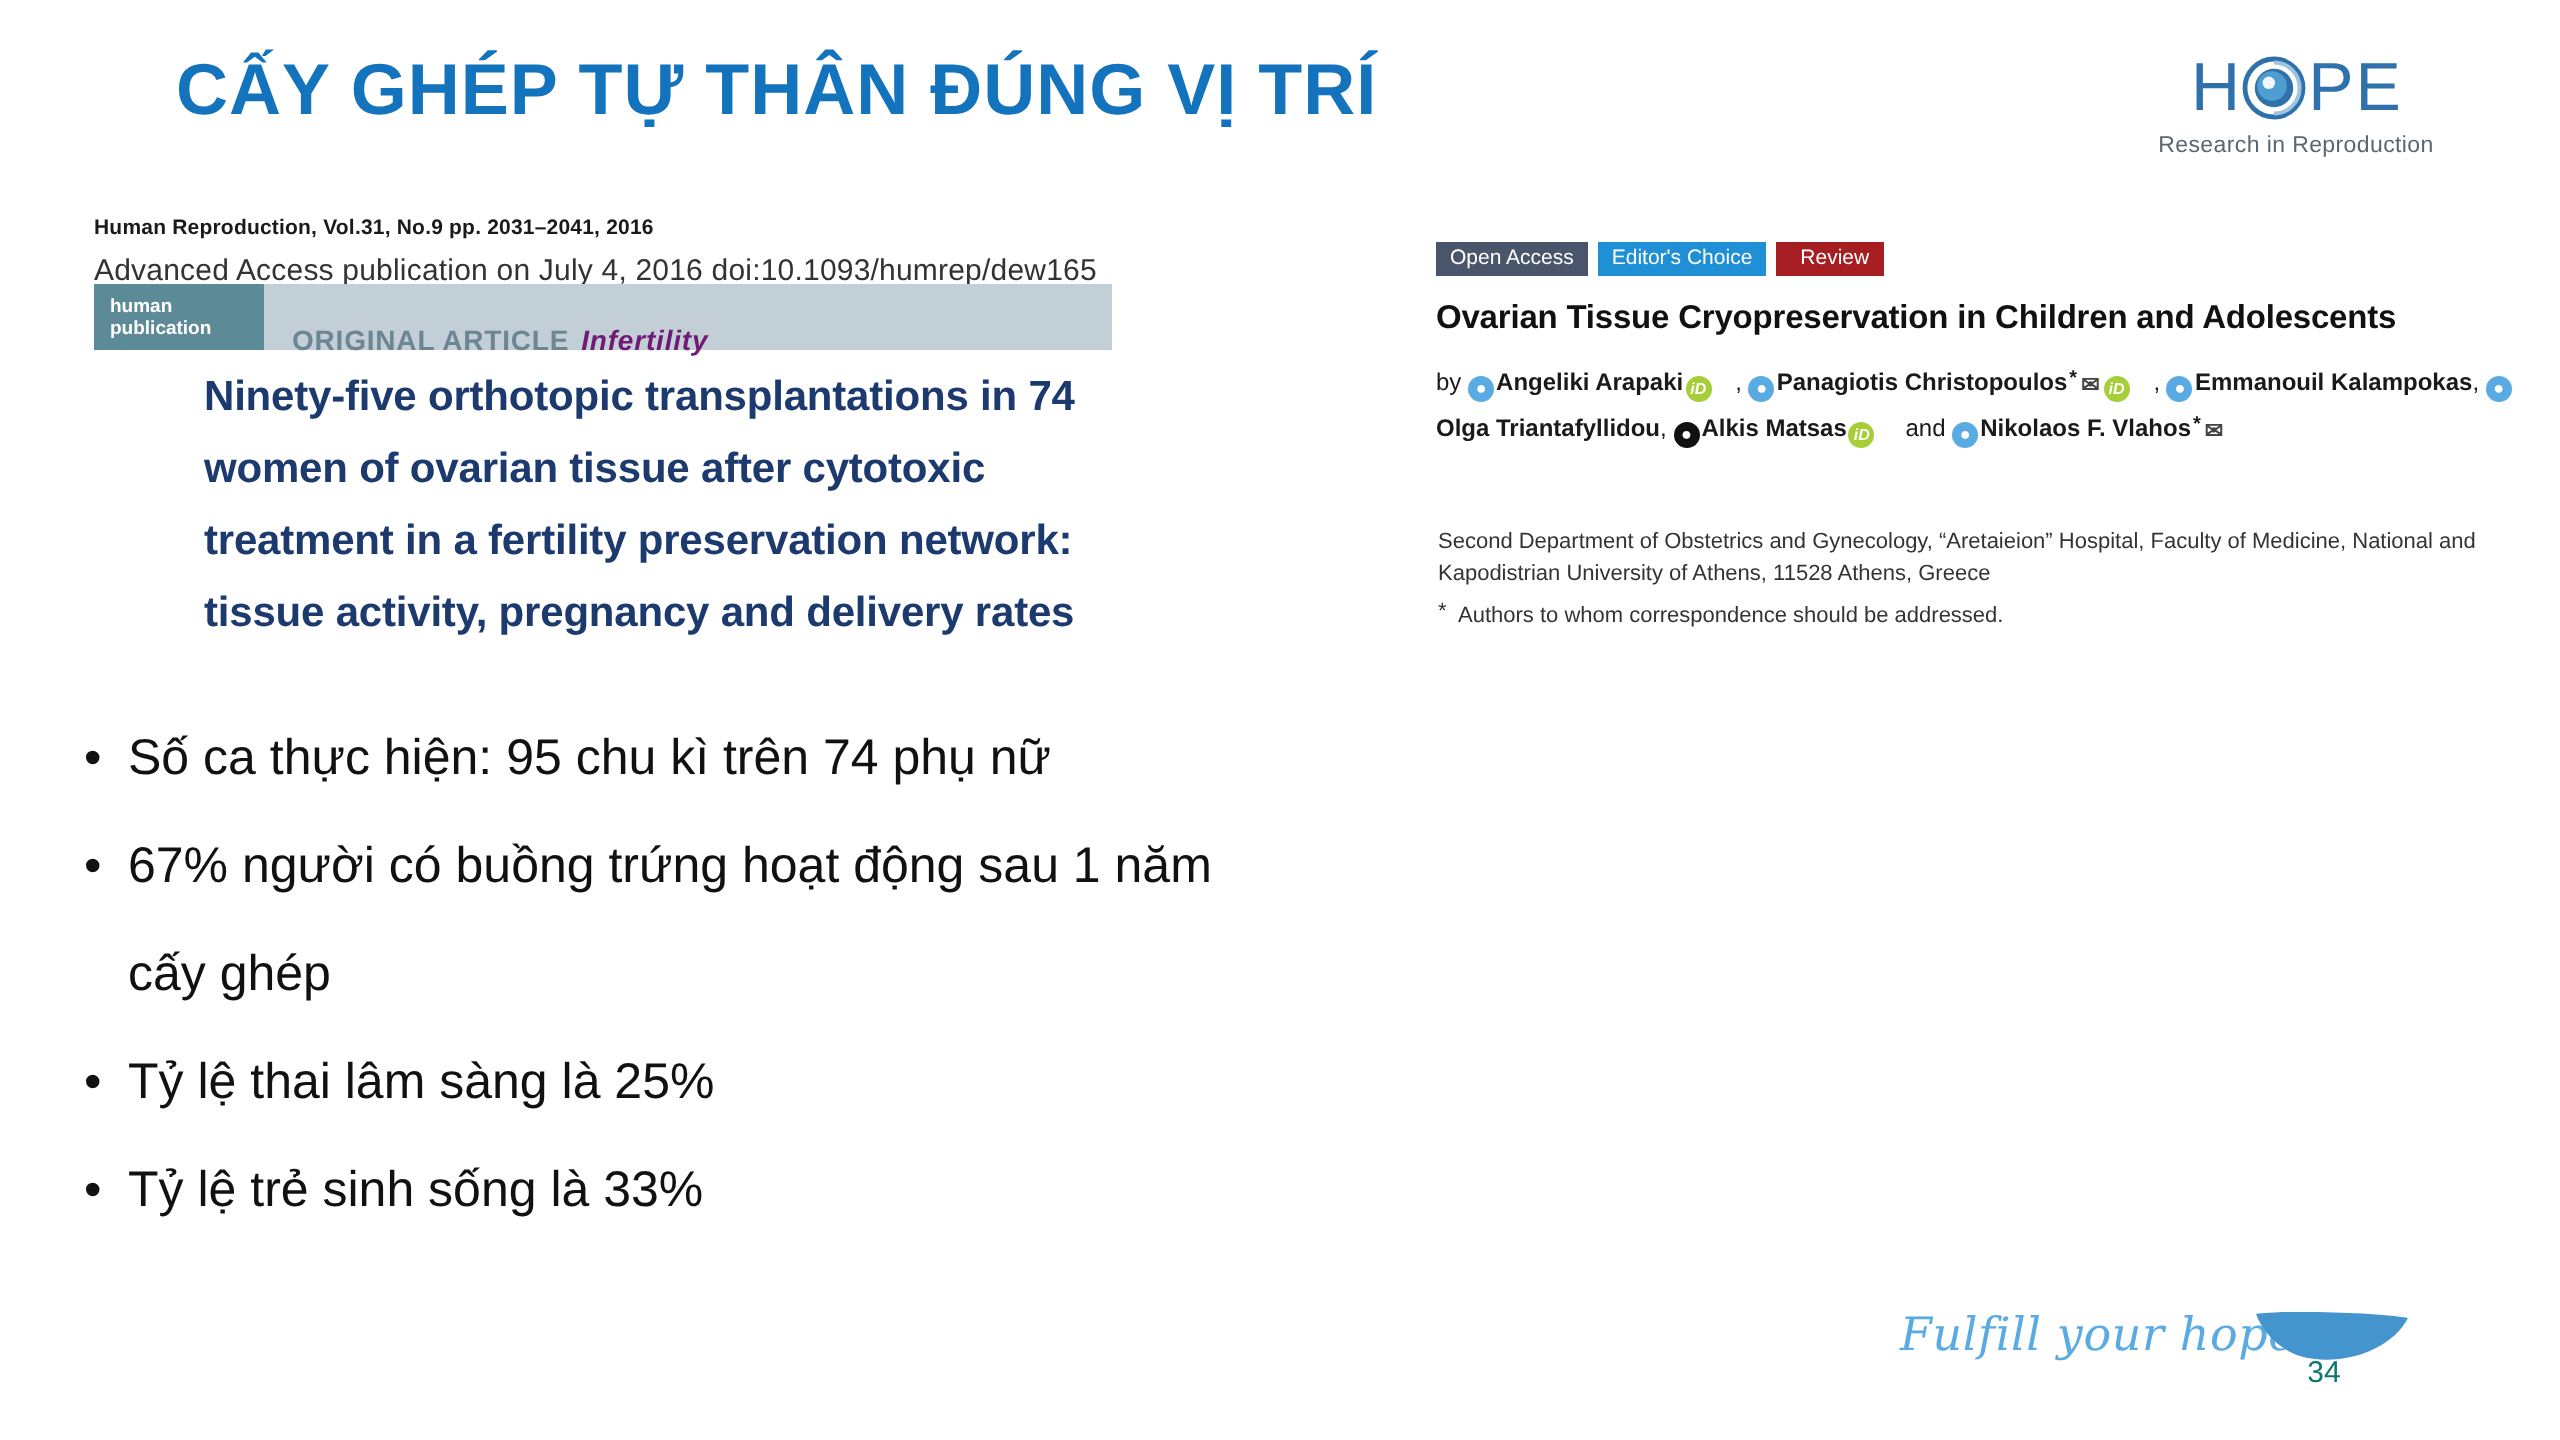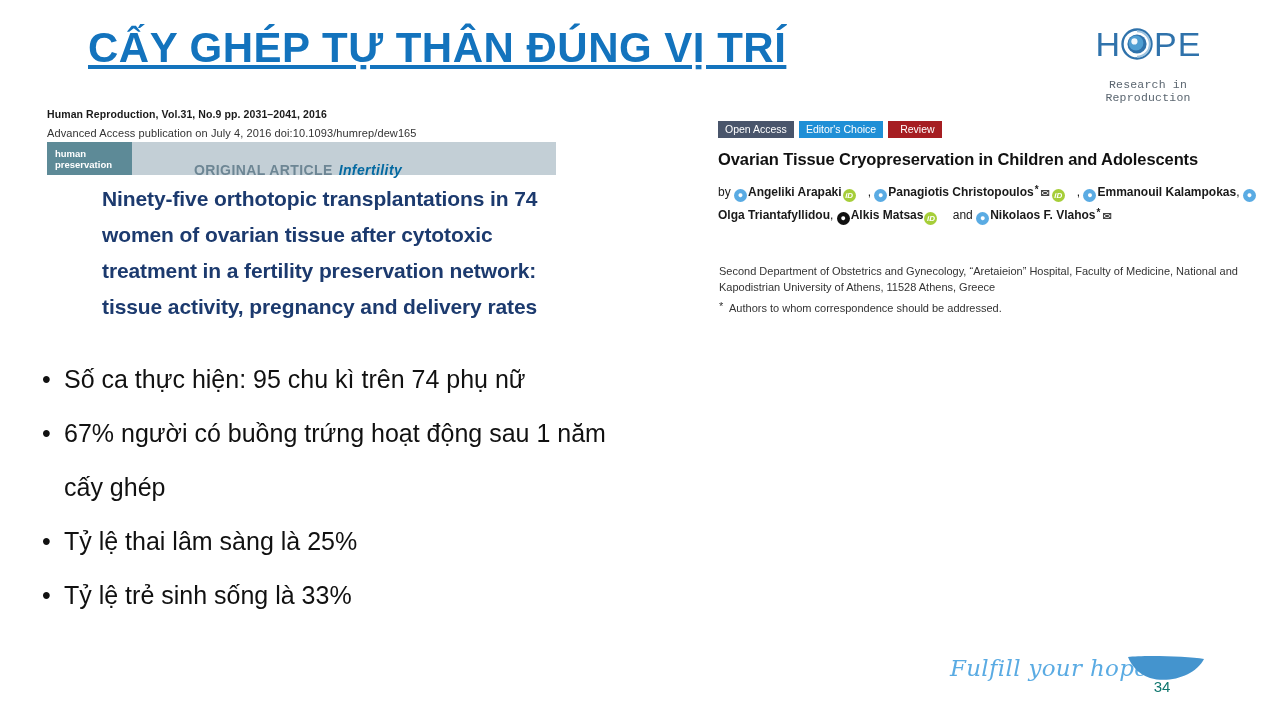--- a/index.html
+++ b/index.html
@@ -14,26 +14,25 @@
     overflow: hidden;
     font-family: "Liberation Sans", sans-serif;
     color: #000000;
   }
 
   
   .slide-title {
     position: absolute;
     left: 88px;
     top: 24px;
-    font-size: 42px;
+    font-size: 36px;
     font-weight: bold;
     letter-spacing: 0.5px;
     color: #1373bd;
     white-space: nowrap;
-    text-decoration: underline;
   }
 
   
   .logo {
     position: absolute;
     right: 52px;
     top: 26px;
     width: 160px;
     height: 56px;
     text-align: center;
@@ -55,22 +54,21 @@
   .logo-eye {
     width: 32px;
     height: 32px;
     position: relative;
     display: inline-block;
   }
   .logo-tag {
     font-size: 11.5px;
     color: #5b6670;
     letter-spacing: 0.2px;
-    margin-top: 16px;
-    font-family: Liberation Mono, monospace;
+    margin-top: 5px;
   }
 
   
   .left-col {
     position: absolute;
     left: 0;
     top: 0;
     width: 640px;
     height: 720px;
     padding-left: 27px;
@@ -82,21 +80,21 @@
     top: 108px;
     width: 520px;
   }
   .jrn-meta-line1 {
     font-size: 10.5px;
     font-weight: bold;
     color: #1a1a1a;
     letter-spacing: 0.1px;
   }
   .jrn-meta-line2 {
-    font-size: 11px;
+    font-size: 15px;
     color: #333333;
     margin-top: 7px;
     letter-spacing: 0.1px;
   }
 
   .jrn-banner {
     position: absolute;
     left: 47px;
     top: 142px;
     width: 509px;
@@ -120,21 +118,21 @@
     display: flex;
     align-items: center;
     padding-left: 14px;
     font-size: 14px;
     font-weight: bold;
     letter-spacing: 0.4px;
     color: #6d8694;
     margin-top: 22px;
   }
   .jrn-banner-kind em {
-    color: #0369a1;
+    color: #701a75;
     font-style: italic;
     margin-left: 6px;
   }
 
   .art-title-left {
     position: absolute;
     left: 102px;
     top: 181px;
     width: 470px;
     font-size: 21px;
@@ -324,24 +322,24 @@
   <div class="logo-tag">Research in Reproduction</div>
 </div>
 
 <div class="left-col">
 
   <div class="jrn-meta">
     <div class="jrn-meta-line1">Human Reproduction, Vol.31, No.9 pp. 2031–2041, 2016</div>
     <div class="jrn-meta-line2">Advanced Access publication on July 4, 2016   doi:10.1093/humrep/dew165</div>
   </div>
 
-  <div class="jrn-banner" style="background: rgb(195, 207, 214); gap: 48px;">
+  <div class="jrn-banner" style="background: rgb(195, 207, 214);">
     <div class="jrn-banner-brand" style="background: rgb(93, 138, 151);">
       <div>human</div>
-      <div>preservation</div>
+      <div>publication</div>
     </div>
     <div class="jrn-banner-kind">
       <span>ORIGINAL ARTICLE</span>
       <em>Infertility</em>
     </div>
   </div>
 
   <div class="art-title-left" style="color: rgb(28, 58, 110);">Ninety-five orthotopic transplantations in 74 women of ovarian tissue after cytotoxic treatment in a fertility preservation network: tissue activity, pregnancy and delivery rates</div>
 
   <ul class="bullets left-bullets">

